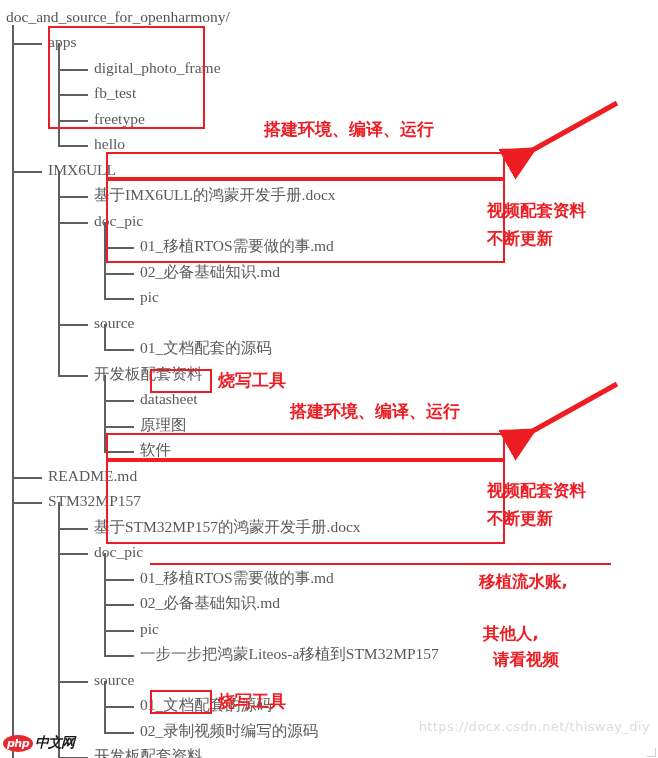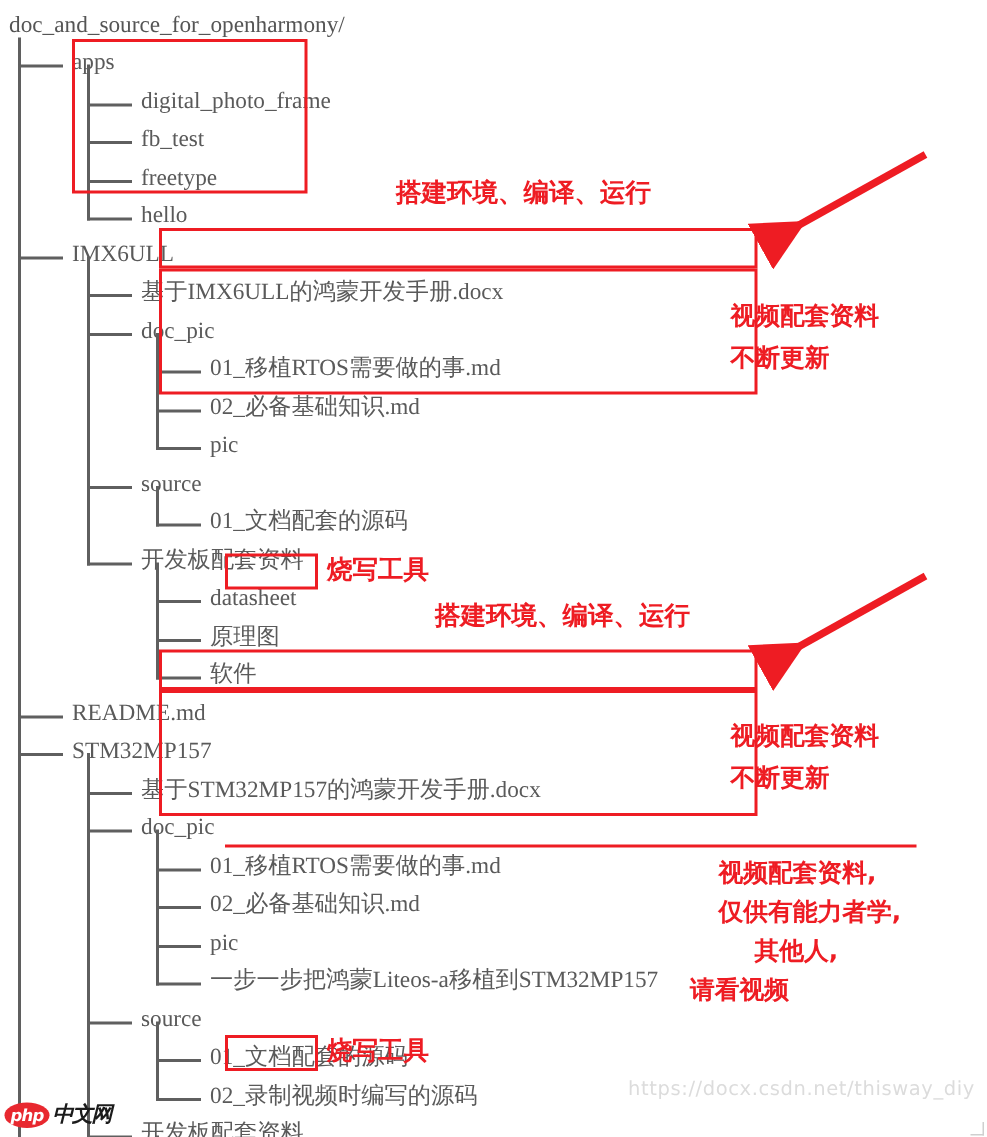--- a/index.html
+++ b/index.html
@@ -161,24 +161,23 @@
   <div class="ann small" style="left:487px;top:200px;">视频配套资料</div>
   <div class="ann small" style="left:487px;top:228px;">不断更新</div>
 
   <div class="ann" style="left:218px;top:369px;">烧写工具</div>
 
   <div class="ann" style="left:290px;top:400px;">搭建环境、编译、运行</div>
 
   <div class="ann small" style="left:487px;top:480px;">视频配套资料</div>
   <div class="ann small" style="left:487px;top:508px;">不断更新</div>
 
-  <div class="ann small" style="left:479px;top:571px;">视频配套资料,</div>
-  <div class="ann small" style="left:479px;top:597px;">仅供有能力者学,</div>
-  <div class="ann small" style="left:503px;top:623px;">其他人,</div>
-  <div class="ann small" style="left:460px;top:649px;">请看视频</div>
+  <div class="ann small" style="left:479px;top:571px;">移植流水账,</div>
+  <div class="ann small" style="left:483px;top:623px;">其他人,</div>
+  <div class="ann small" style="left:493px;top:649px;">请看视频</div>
 
   <div class="ann" style="left:218px;top:690px;">烧写工具</div>
 
   <svg class="arrow" style="left:495px;top:95px;" width="130" height="80" viewBox="0 0 130 80">
     <defs>
       <marker id="ah1" markerWidth="7" markerHeight="7" refX="5.6" refY="3.5" orient="auto" markerUnits="strokeWidth">
         <path d="M7,0 L7,7 L0,3.5 z" fill="#ee1c23"></path>
       </marker>
     </defs>
     <line x1="122" y1="8" x2="18" y2="66" stroke="#ee1c23" stroke-width="5" marker-end="url(#ah1)"></line>

